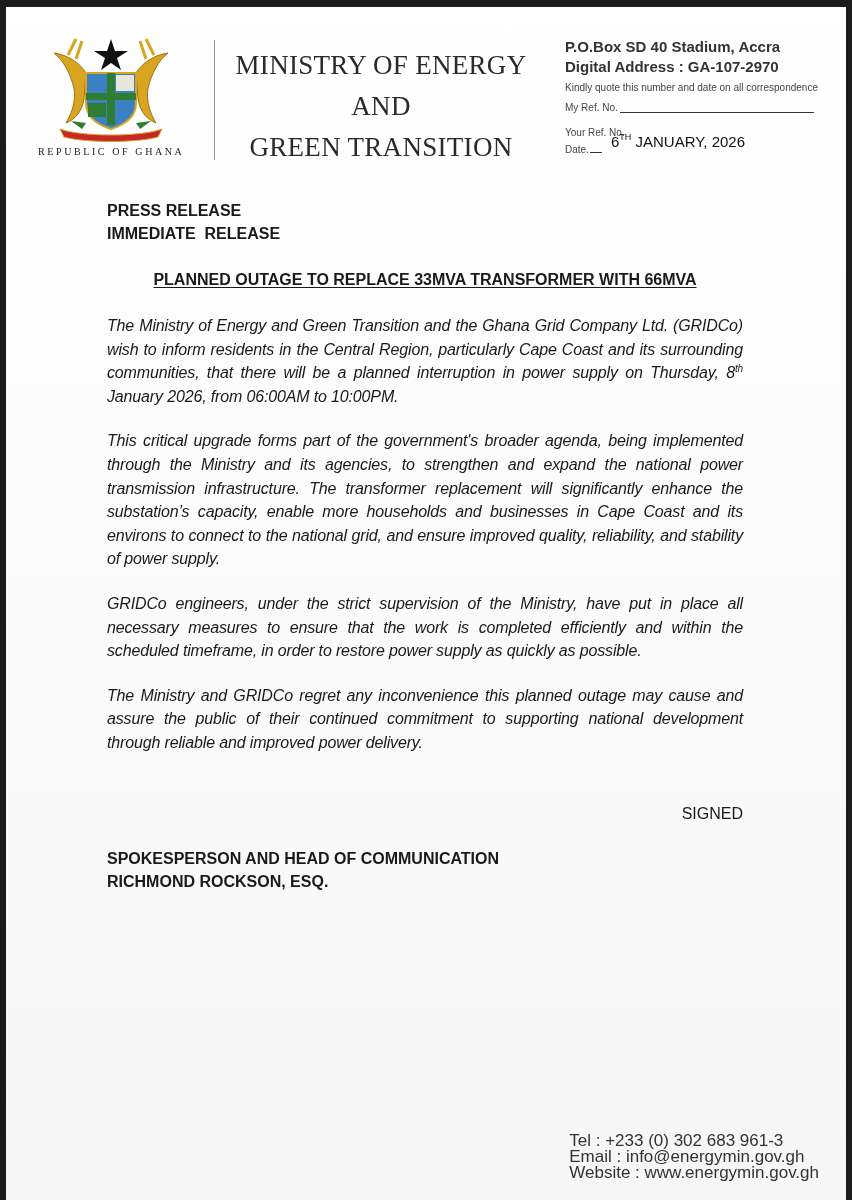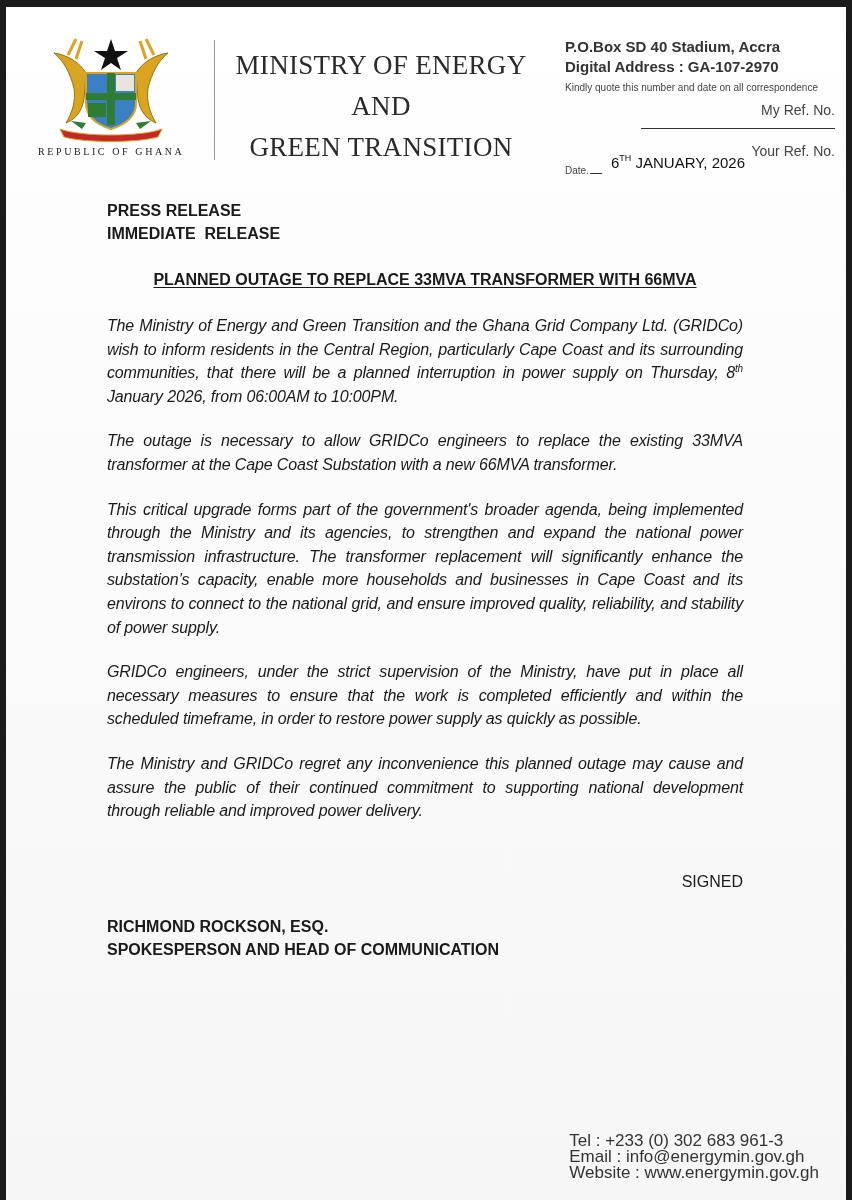--- a/index.html
+++ b/index.html
@@ -22,21 +22,21 @@
   }
   .vdivider { position: absolute; left: 208px; top: 33px; width: 1px; height: 120px; background: #999; }
   .ministry {
     position: absolute; left: 214px; top: 38px; width: 322px; text-align: center;
     font-family: "Liberation Serif", serif; font-size: 27px; line-height: 41px; color: #2a2a2a;
     letter-spacing: 0.3px;
   }
   .contact { position: absolute; left: 559px; top: 30px; width: 270px; }
   .addr-line { font-size: 15px; font-weight: bold; color: #333; line-height: 20px; }
   .kindly { font-size: 10px; color: #444; margin-top: 5px; }
-  .refrow { font-size: 14px; color: #444; margin-top: 9px; display: flex; align-items: flex-end; flex-direction: column; }
+  .refrow { font-size: 10px; color: #444; margin-top: 9px; display: flex; align-items: flex-end; }
   .refline { flex: 0 0 auto; width: 194px; border-bottom: 1px solid #333; margin-left: 2px; height: 10px; }
   .daterow { position: relative; margin-top: 10px; height: 26px; font-size: 10px; color: #444; text-align: center; }
   .daterow .lbl { position: absolute; left: 0; top: 12px; }
   .daterow .lbl-line { display: inline-block; width: 12px; border-bottom: 1px solid #333; margin-left: 1px; }
   .daterow .val { position: absolute; left: 46px; top: 0; font-size: 15px; color: #111; }
   .daterow .val sup { font-size: 9px; vertical-align: 7px; }
   
   .content { position: absolute; left: 101px; top: 192px; width: 636px; }
   .label { font-weight: bold; font-size: 16px; line-height: 23px; }
   .headline {
@@ -103,29 +103,28 @@
 
   <div class="content">
     <div class="label">PRESS RELEASE</div>
     <div class="label" style="white-space:pre">IMMEDIATE  RELEASE</div>
 
     <div class="headline">
       <div>PLANNED OUTAGE TO REPLACE 33MVA TRANSFORMER WITH 66MVA</div>
     </div>
 
     <p class="para" style="margin-top:22px; margin-bottom:0"><span>The Ministry of Energy and Green Transition and the Ghana Grid Company Ltd. (GRIDCo) wish to inform residents in the Central Region, particularly Cape Coast and its surrounding communities, that there will be a planned interruption in power supply on Thursday, 8</span><sup>th</sup><span> January 2026, from 06:00AM to 10:00PM.</span></p>
-    <p class="para" style="margin-bottom:0">The outage is necessary to allow GRIDCo engineers to replace the existing 33MVA transformer at the Cape Coast Substation with a new 66MVA transformer.</p>
     <p class="para" style="margin-bottom:0">This critical upgrade forms part of the government's broader agenda, being implemented through the Ministry and its agencies, to strengthen and expand the national power transmission infrastructure. The transformer replacement will significantly enhance the substation’s capacity, enable more households and businesses in Cape Coast and its environs to connect to the national grid, and ensure improved quality, reliability, and stability of power supply.</p>
     <p class="para" style="margin-bottom:0">GRIDCo engineers, under the strict supervision of the Ministry, have put in place all necessary measures to ensure that the work is completed efficiently and within the scheduled timeframe, in order to restore power supply as quickly as possible.</p>
     <p class="para" style="margin-bottom:0">The Ministry and GRIDCo regret any inconvenience this planned outage may cause and assure the public of their continued commitment to supporting national development through reliable and improved power delivery.</p>
 
     <div class="signed">SIGNED</div>
     <div class="signatory">
+      <div>SPOKESPERSON AND HEAD OF COMMUNICATION</div>
       <div>RICHMOND ROCKSON, ESQ.</div>
-      <div>SPOKESPERSON AND HEAD OF COMMUNICATION</div>
     </div>
   </div>
 
   <div class="footer">
     <div>Tel : +233 (0) 302 683 961-3</div>
     <div>Email : info@energymin.gov.gh</div>
     <div>Website : www.energymin.gov.gh</div>
   </div>
 </div>
 

